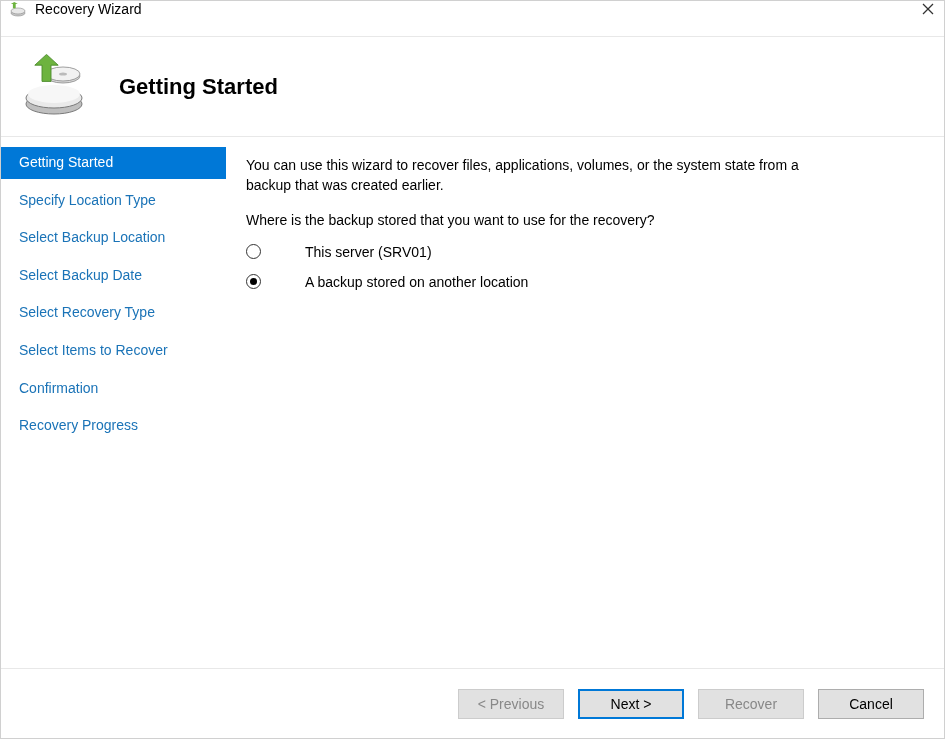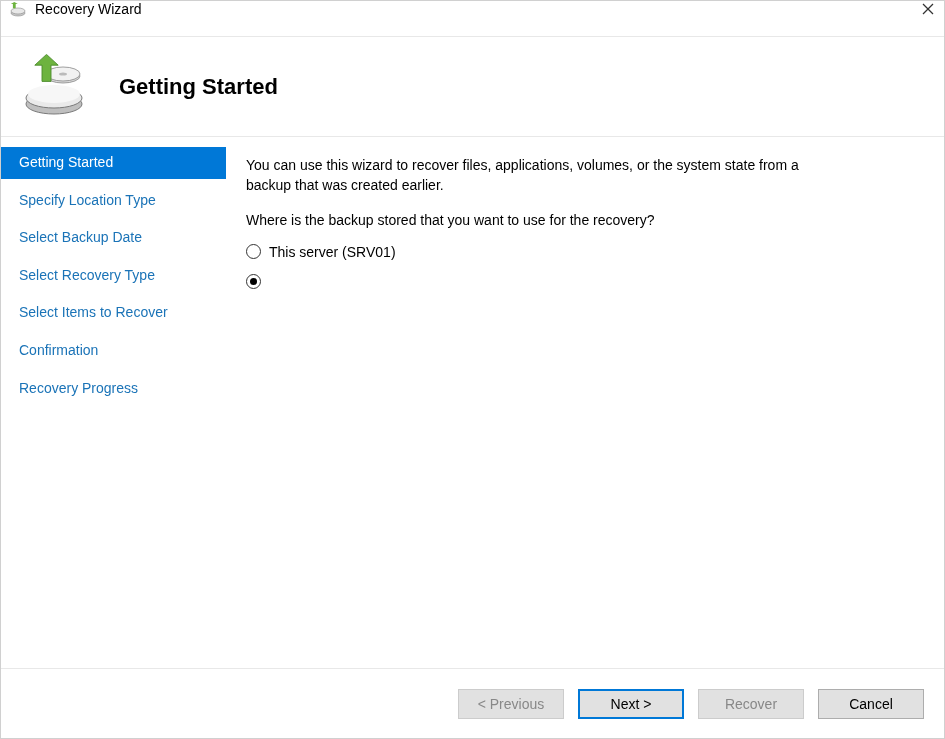--- a/index.html
+++ b/index.html
@@ -61,20 +61,21 @@
       flex: 1;
       padding: 18px 28px 18px 20px;
       font-size: 14px;
       color: #000;
     }
     .content p { margin-bottom: 14px; line-height: 1.45; max-width: 600px;}
     .radio-row {
       display: flex;
       align-items: center;
       margin-bottom: 14px;
+      gap: 36px;
     }
     .radio-row .radio {
       width: 15px; height: 15px;
       border: 1px solid #333;
       border-radius: 50%;
       margin-right: 8px;
       display:flex; align-items:center; justify-content:center;
       flex-shrink:0;
     }
     .radio-row .radio.sel::after {
@@ -136,37 +137,39 @@
       <path d="M30 26 L30 8 L22 8 L35 -4 L48 8 L40 8 L40 26 Z" fill="#6db33f" stroke="#4a8a2a" stroke-width="1" transform="translate(-6 4) scale(0.9)"></path>
     </svg>
   </span>
   <div class="heading">Getting Started</div>
 </div>
 
 <div class="body">
   <div class="sidebar">
     <div class="sidebar-item active">Getting Started</div>
     <div class="sidebar-item">Specify Location Type</div>
+    <div class="sidebar-item">Select Backup Location</div>
     <div class="sidebar-item">Select Backup Date</div>
     <div class="sidebar-item">Select Recovery Type</div>
     <div class="sidebar-item">Select Items to Recover</div>
     <div class="sidebar-item">Confirmation</div>
     <div class="sidebar-item">Recovery Progress</div>
   </div>
 
   <div class="content">
     <p>You can use this wizard to recover files, applications, volumes, or the system state from a backup that was created earlier.</p>
     <p>Where is the backup stored that you want to use for the recovery?</p>
 
     <div class="radio-row">
       <span class="radio"></span>
       <span>This server (SRV01)</span>
     </div>
     <div class="radio-row">
       <span class="radio sel"></span>
+      <span>A backup stored on another location</span>
     </div>
 
   </div>
 </div>
 
 <div class="footer">
   <div class="btn disabled">&lt; Previous</div>
   <div class="btn primary">Next &gt;</div>
   <div class="btn disabled">Recover</div>
   <div class="btn">Cancel</div>

